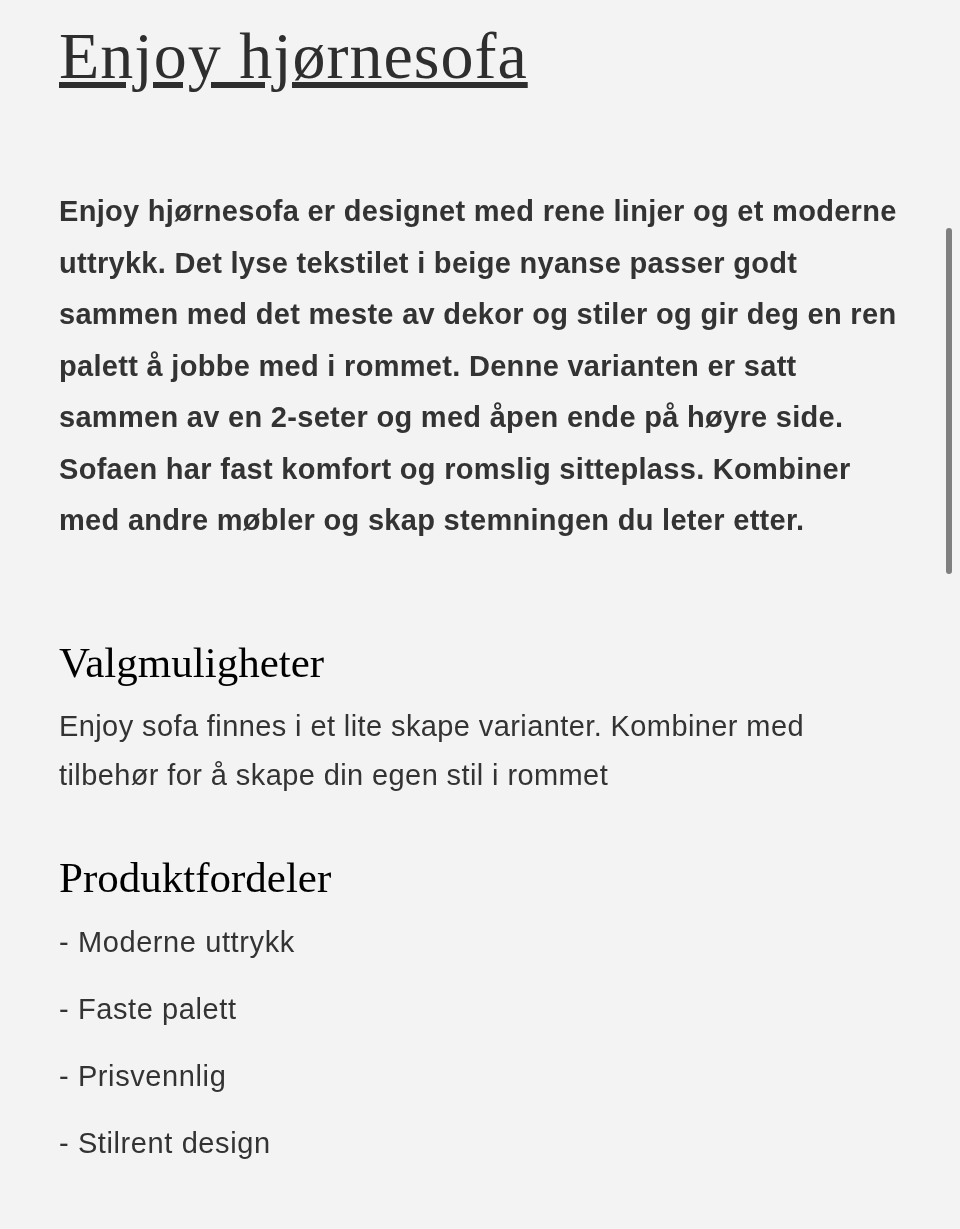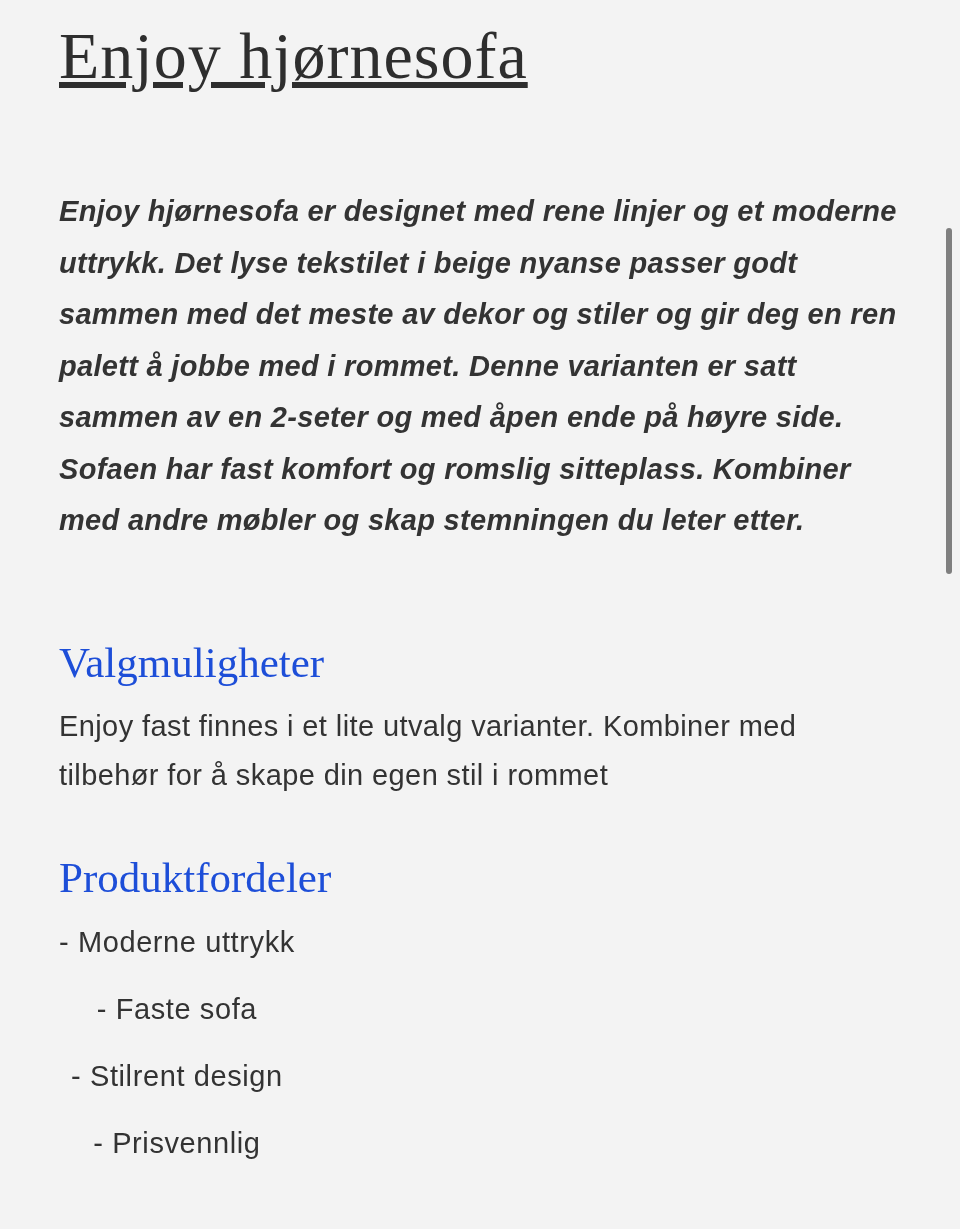--- a/index.html
+++ b/index.html
@@ -38,30 +38,29 @@
       left: 0;
       top: 186px;
       width: 860px;
       margin: 0;
       font-family: "Liberation Sans", "DejaVu Sans", sans-serif;
       font-weight: bold;
       font-size: 29px;
       line-height: 51.5px;
       color: #333;
       letter-spacing: 0.3px;
-      font-style: italic;
     }
     .section-title {
       position: absolute;
       left: 0;
       margin: 0;
       font-family: "Liberation Serif", "DejaVu Serif", serif;
       font-weight: normal;
       font-size: 43px;
-      color: #1d4ed8;
+      color: #000000;
       white-space: nowrap;
     }
     .valg-title { top: 638px; }
     .valg-text {
       position: absolute;
       left: 0;
       top: 702px;
       width: 820px;
       margin: 0;
       font-family: "Liberation Sans", "DejaVu Sans", sans-serif;
@@ -75,21 +74,20 @@
       position: absolute;
       left: 0;
       top: 918px;
       margin: 0;
       padding: 0;
       list-style: none;
       font-family: "Liberation Sans", "DejaVu Sans", sans-serif;
       font-size: 29px;
       color: #333;
       letter-spacing: 0.6px;
-      text-align: center;
     }
     .benefits li {
       height: 67px;
       line-height: 48px;
       white-space: nowrap;
     }
     .scrollbar {
       position: absolute;
       left: 946px;
       top: 228px;
@@ -101,24 +99,24 @@
   </style>
 </head>
 <body>
 
 <div class="content">
   <h1 class="title">Enjoy hjørnesofa</h1>
 
   <p class="description">Enjoy hjørnesofa er designet med rene linjer og et moderne uttrykk. Det lyse tekstilet i beige nyanse passer godt sammen med det meste av dekor og stiler og gir deg en ren palett å jobbe med i rommet. Denne varianten er satt sammen av en 2-seter og med åpen ende på høyre side. Sofaen har fast komfort og romslig sitteplass. Kombiner med andre møbler og skap stemningen du leter etter.</p>
 
   <h2 class="section-title valg-title">Valgmuligheter</h2>
-  <p class="valg-text">Enjoy fast finnes i et lite utvalg varianter. Kombiner med tilbehør for å skape din egen stil i rommet</p>
+  <p class="valg-text">Enjoy sofa finnes i et lite skape varianter. Kombiner med tilbehør for å skape din egen stil i rommet</p>
 
   <h2 class="section-title prod-title">Produktfordeler</h2>
   <ul class="benefits">
     <li>- Moderne uttrykk</li>
-    <li>- Faste sofa</li>
+    <li>- Faste palett</li>
+    <li>- Prisvennlig</li>
     <li>- Stilrent design</li>
-    <li>- Prisvennlig</li>
   </ul>
 </div>
 
 <div class="scrollbar"></div>
 
 </body></html>

